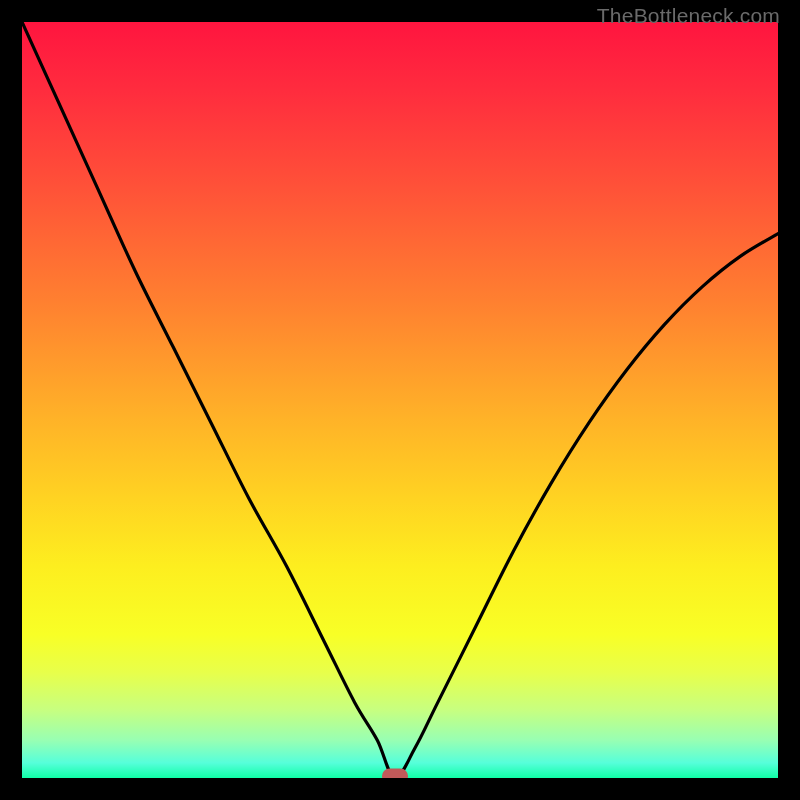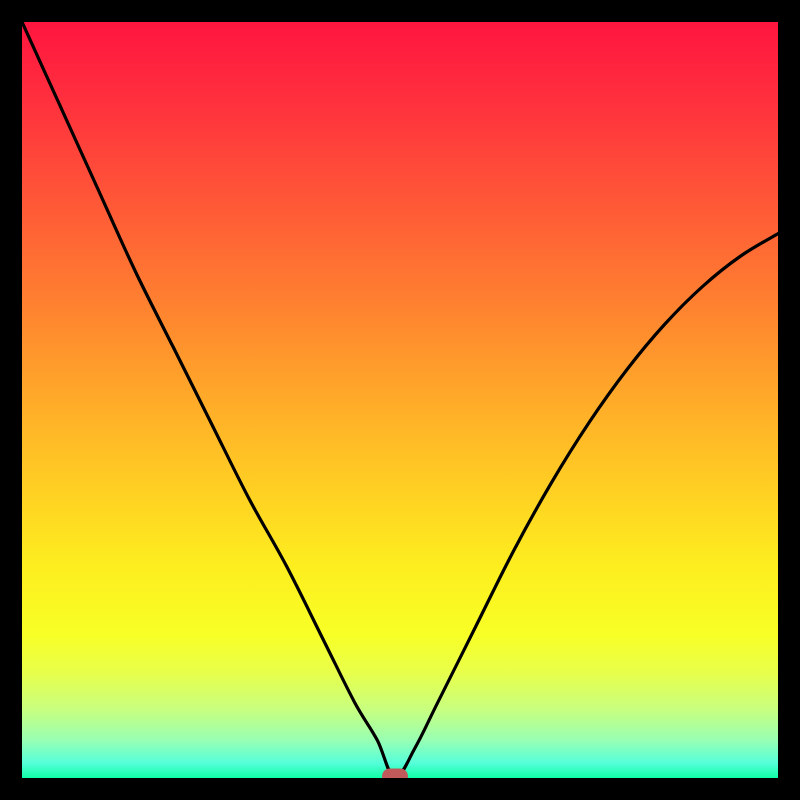--- a/index.html
+++ b/index.html
@@ -71,20 +71,21 @@
     background: #c05a5a;
     transform: translate(-50%, -50%);
     z-index: 5;
   }
 </style>
 </head>
 <body>
 
 <div class="frame">
 
+  <div class="watermark">TheBottleneck.com</div>
 
   <div class="plot">
     <div class="gradient"></div>
 
     <svg class="curve" viewBox="0 0 756 756" preserveAspectRatio="none">
       <path id="curve-path" d="M 0.00 0.00 C 6.30 13.86, 25.20 55.44, 37.80 83.16 C 50.40 110.88, 63.00 138.60, 75.60 166.32 C 88.20 194.04, 100.80 223.02, 113.40 249.48 C 126.00 275.94, 138.60 299.88, 151.20 325.08 C 163.80 350.28, 176.40 375.48, 189.00 400.68 C 201.60 425.88, 214.20 452.34, 226.80 476.28 C 239.40 500.22, 252.00 520.38, 264.60 544.32 C 277.20 568.26, 291.06 597.24, 302.40 619.92 C 313.74 642.60, 323.82 664.02, 332.64 680.40 C 341.46 696.78, 348.64 705.60, 355.32 718.20 C 362.00 730.80, 366.41 754.74, 372.71 756.00 C 379.01 757.26, 385.94 738.36, 393.12 725.76 C 400.30 713.16, 405.72 700.56, 415.80 680.40 C 425.88 660.24, 441.00 630.00, 453.60 604.80 C 466.20 579.60, 478.80 553.14, 491.40 529.20 C 504.00 505.26, 516.60 482.58, 529.20 461.16 C 541.80 439.74, 554.40 419.58, 567.00 400.68 C 579.60 381.78, 592.20 364.14, 604.80 347.76 C 617.40 331.38, 630.00 316.26, 642.60 302.40 C 655.20 288.54, 667.80 275.94, 680.40 264.60 C 693.00 253.26, 705.60 243.18, 718.20 234.36 C 730.80 225.54, 749.70 215.46, 756.00 211.68" fill="none" stroke="#000" stroke-width="3.2" stroke-linecap="round" stroke-linejoin="round"></path>
     </svg>
 
     <div id="marker" class="marker" style="left: 372.708px; top: 754px;"></div>
   </div>

